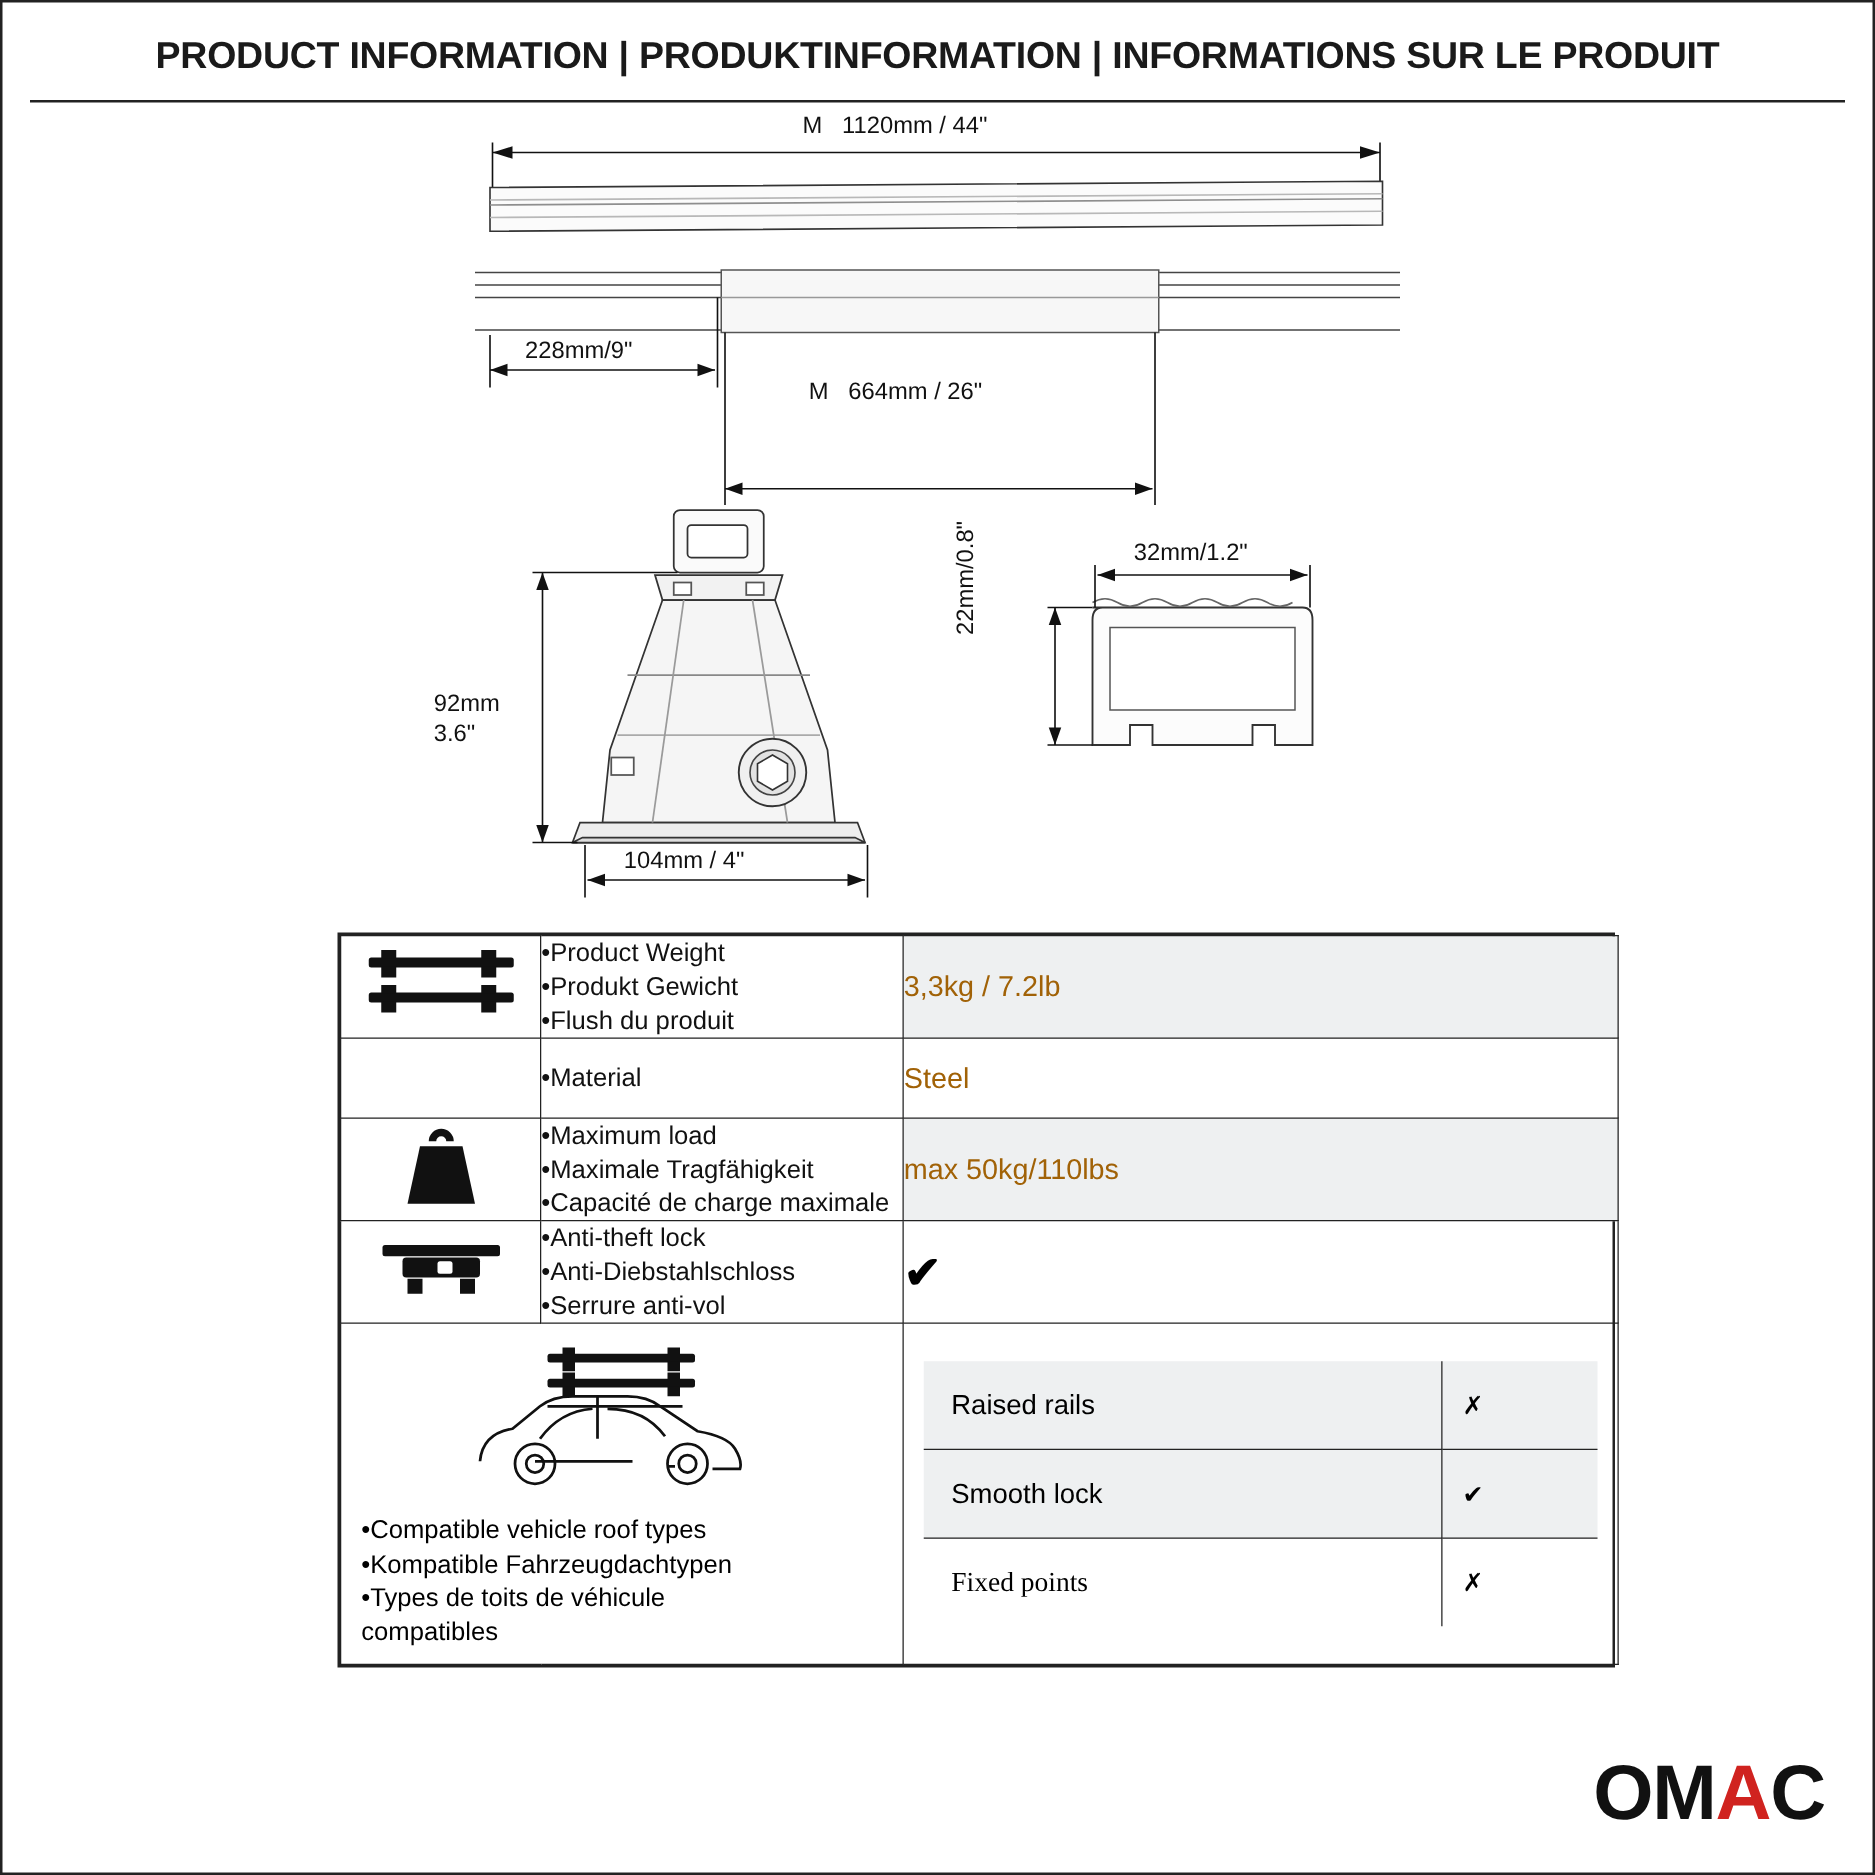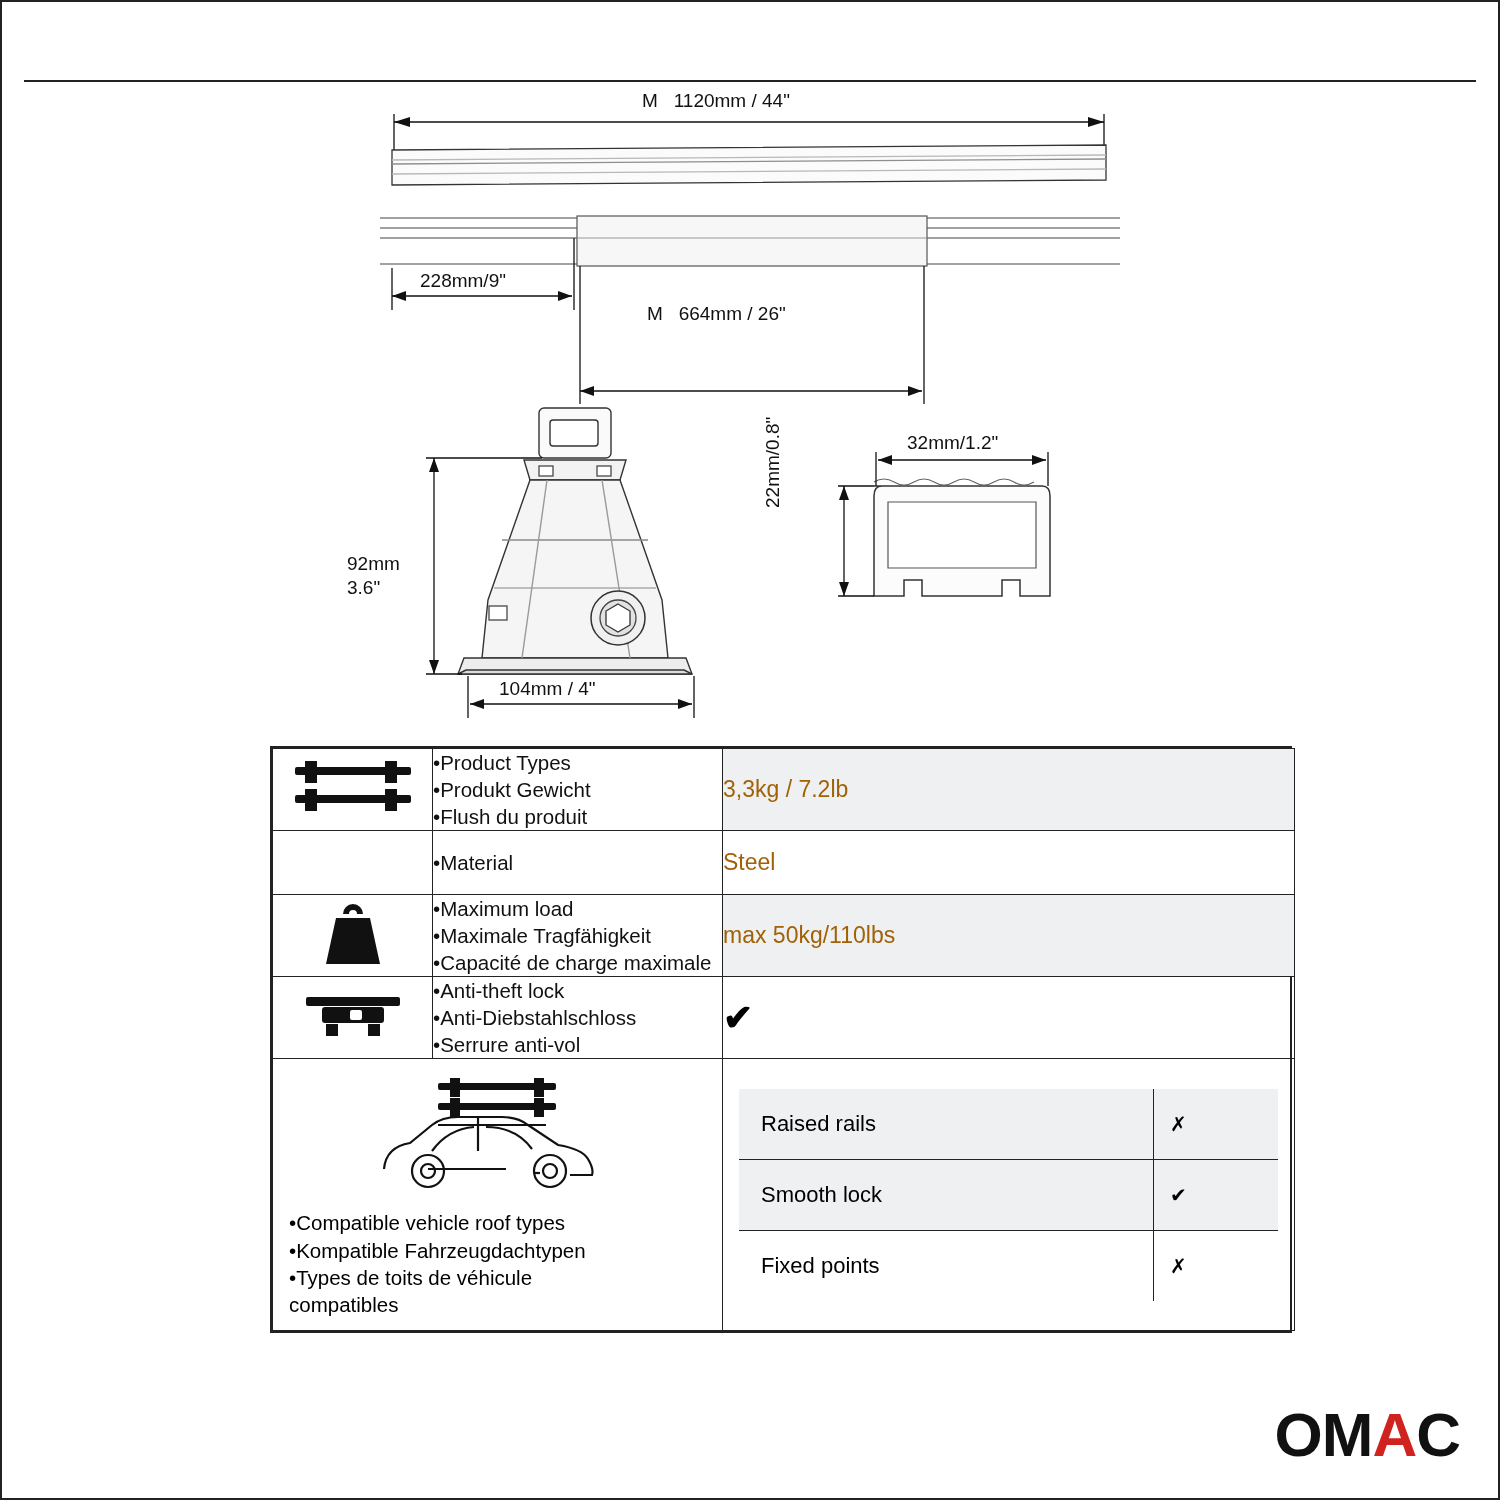--- a/index.html
+++ b/index.html
@@ -125,21 +125,21 @@
   }
   .subtable td.mark {
     width: 392px;
     font-size: 22px;
     padding-left: 22px;
   }
   .subtable tr.alt td { background: #eef0f1; }
   .subtable tr:first-child td { border-top: none; }
   .subtable td:first-child { border-left: none; }
   .subtable td:last-child { border-right: none; }
-  .subtable tr:last-child td { border-bottom: none; }
+  .subtable tr:last-child td { border-bottom: none; font-family: Liberation Serif, serif; }
 
   .compat-label {
     font-size: 20.5px;
     line-height: 1.32;
     padding: 8px 8px 12px 16px;
   }
   .compat-icon {
     text-align: center;
     padding-top: 14px;
   }
@@ -157,20 +157,21 @@
   }
   .logo .om { color: #111; }
   .logo .a-red { color: #d0231f; }
   .logo .c { color: #111; }
 </style>
 </head>
 <body>
 
 <div class="page">
 
+  <div class="title">PRODUCT INFORMATION | PRODUKTINFORMATION | INFORMATIONS SUR LE PRODUIT</div>
   <div class="title-rule"></div>
 
   <div class="drawing">
 
     <svg class="draw" viewBox="0 0 1500 650">
       <g stroke="#111" stroke-width="1.3" fill="none">
 
         <line x1="392" y1="34" x2="1102" y2="34"></line>
         <path d="M392 34 l16 -5 v10 z" fill="#111" stroke="none"></path>
         <path d="M1102 34 l-16 -5 v10 z" fill="#111" stroke="none"></path>
@@ -314,21 +315,21 @@
               <rect x="16" y="17" width="12" height="9" fill="#111"></rect>
               <rect x="96" y="17" width="12" height="9" fill="#111"></rect>
               <rect x="6" y="38" width="116" height="8" rx="2" fill="#111"></rect>
               <rect x="16" y="32" width="12" height="7" fill="#111"></rect>
               <rect x="96" y="32" width="12" height="7" fill="#111"></rect>
               <rect x="16" y="45" width="12" height="9" fill="#111"></rect>
               <rect x="96" y="45" width="12" height="9" fill="#111"></rect>
             </svg>
           </td>
           <td class="labels">
-            <div>•Product Types</div>
+            <div>•Product Weight</div>
             <div>•Produkt Gewicht</div>
             <div>•Flush du produit</div>
           </td>
           <td class="value">3,3kg / 7.2lb</td>
         </tr>
 
         <tr>
           <td class="iconcell"></td>
           <td class="labels" style="padding-top:18px;padding-bottom:18px;">
             <div>•Material</div>

